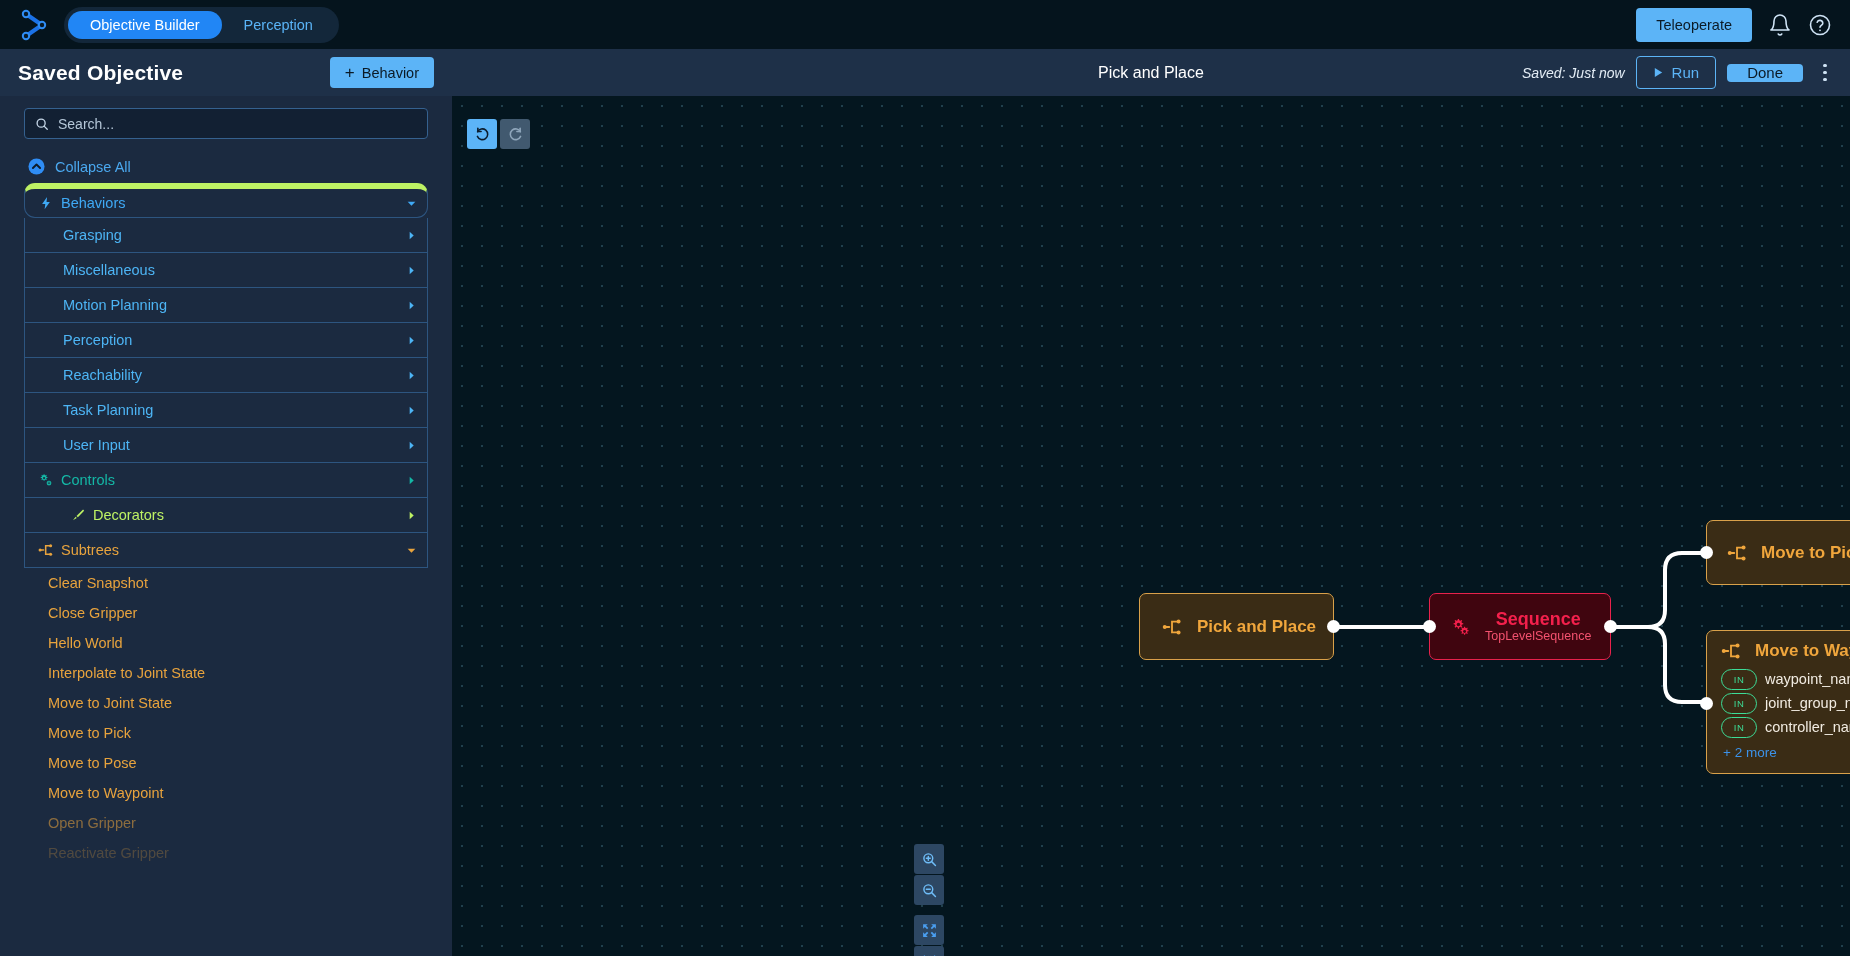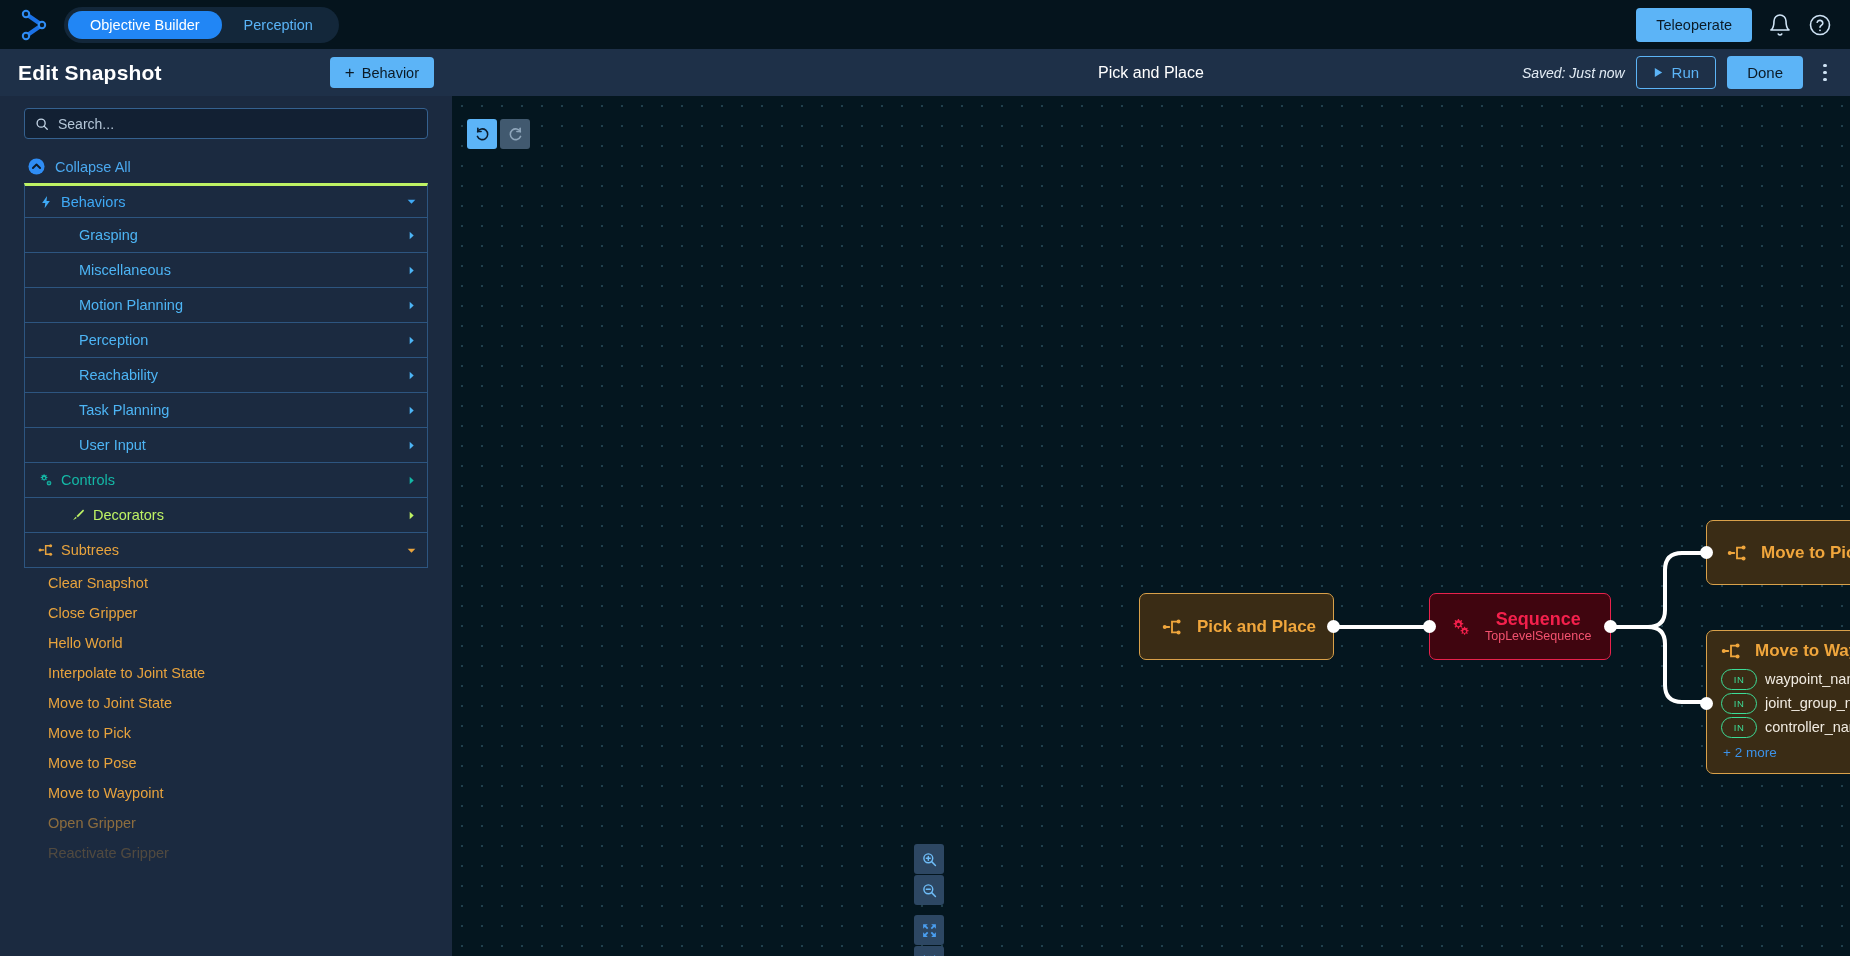--- a/index.html
+++ b/index.html
@@ -65,25 +65,25 @@
   #search-input::placeholder { color: #b5c7d8; }
   #collapse-all {
     display: flex; align-items: center; gap: 10px;
     padding: 7px 24px 8px 28px; color: #4aa8ef; font-size: 14.5px; cursor: pointer;
   }
   .cat-row {
     height: 35px; margin: 0 24px; border: 1px solid #2d5580; border-top: none;
     display: flex; align-items: center; padding: 0 10px 0 12px; cursor: pointer;
     font-size: 14.5px;
   }
-  .cat-row.first { border-top: 3px solid #bef264; }
+  .cat-row.first { border-top: 6px solid #bef264; border-radius: 11px; }
   .cat-row .cat-icon { width: 18px; display: flex; align-items: center; justify-content: center; flex:0 0 18px; }
   .cat-row .cat-label { margin-left: 6px; }
   .cat-row .cat-chevron { margin-left: auto; }
-  .cat-row.sub .cat-label { margin-left: 24px; }
+  .cat-row.sub .cat-label { margin-left: 8px; }
   .leaf-row {
     height: 30px; margin: 0 24px; display: flex; align-items: center;
     padding-left: 24px; font-size: 14.5px; cursor: pointer;
   }
   .c-blue { color: #3fa9f5; }
   .c-lblue { color: #4db5f5; }
   .c-red { color: #14b8a6; }
   .c-purple { color: #bef264; padding-left: 44px; }
   .c-orange { color: #e8a33d; }
   .c-leaf { color: #e8a33d; }
@@ -99,21 +99,21 @@
     font-size: 16px; color: #ffffff; pointer-events: none;
   }
   #main-header-right { margin-left: auto; display: flex; align-items: center; gap: 11px; z-index: 2; }
   #saved-label { font-size: 14px; font-style: italic; color: #e3ecf5; }
   #run-btn {
     height: 33px; padding: 0 16px; border: 1px solid #5cb4f7; border-radius: 4px;
     background: transparent; color: #5cb4f7; font-size: 15px; font-family: inherit;
     cursor: pointer; display: flex; align-items: center; gap: 8px;
   }
   #done-btn {
-    height: 33px; padding: 0 20px; border: none; border-radius: 4px;
+    height: 18px; padding: 0 20px; border: none; border-radius: 4px;
     background: #5cb4f7; color: #0b1a26; font-size: 15px; font-family: inherit; cursor: pointer;
   }
   #kebab { width: 22px; height: 30px; display:flex; flex-direction:column; align-items:center; justify-content:center; gap:3.5px; cursor:pointer; }
   #kebab i { width: 3.5px; height: 3.5px; border-radius: 50%; background: #cfe3f5; display:block; }
 
   #canvas {
     flex: 1; position: relative; overflow: hidden;
     background-color: #04161f;
     background-image: radial-gradient(circle, #21404d 1px, transparent 1.1px);
     background-size: 20px 20px;
@@ -201,21 +201,21 @@
           <circle cx="12" cy="17.3" r=".9" fill="#cfe3f5" stroke="none"></circle>
       </svg>
     </span>
   </div>
 </div>
 
 <div id="body">
 
   <div id="sidebar">
     <div id="sidebar-header">
-      <span id="sidebar-title">Edit Snapshot</span>
+      <span id="sidebar-title">Saved Objective</span>
       <button id="behavior-btn">
         <span style="font-size:17px;line-height:1">+</span>
         <span>Behavior</span>
       </button>
     </div>
 
     <div id="sidebar-scroll">
       <div id="search-wrap">
         <span>
           <svg viewBox="0 0 16 16" width="14" height="14" fill="none" stroke="#c6d7e8" stroke-width="1.5" stroke-linecap="round">

